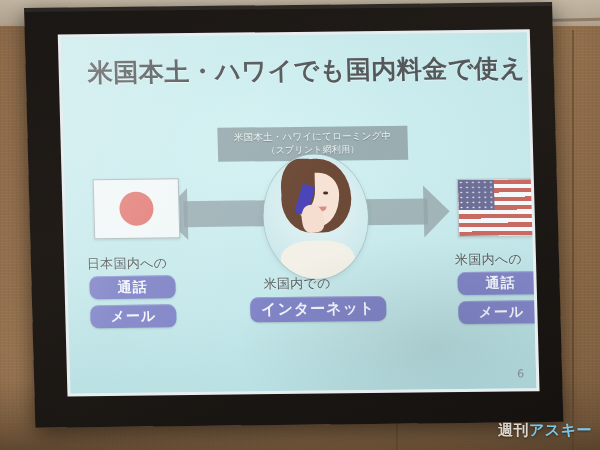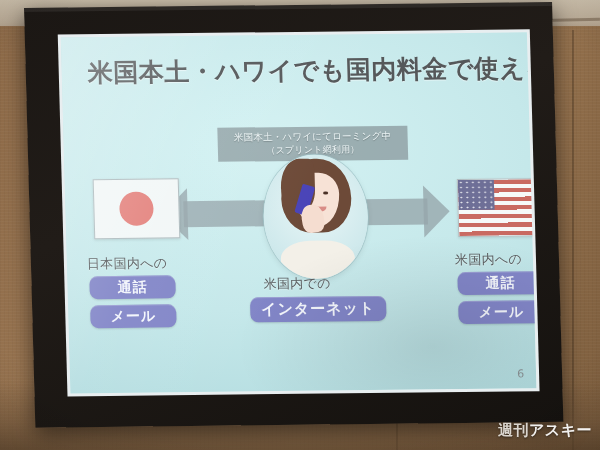--- a/index.html
+++ b/index.html
@@ -347,21 +347,21 @@
     position: absolute;
     right: 8px;
     bottom: 10px;
     font-size: 15px;
     font-weight: 700;
     letter-spacing: .5px;
     white-space: nowrap;
     opacity: .92;
   }
   .wm-a { color: #e6e2dc; text-shadow: 0 1px 2px rgba(0,0,0,.5); }
-  .wm-b { color: #ffffff; text-shadow: 0 1px 2px rgba(0,0,0,.45); margin-top: 41px; }
+  .wm-b { color: #7dd3fc; text-shadow: 0 1px 2px rgba(0,0,0,.45); margin-top: 41px; }
 </style>
 </head>
 <body>
 
 <div id="scene">
 
   <div class="ceiling"></div>
   <div class="ceiling-seam"></div>
 
   <div class="wall">

